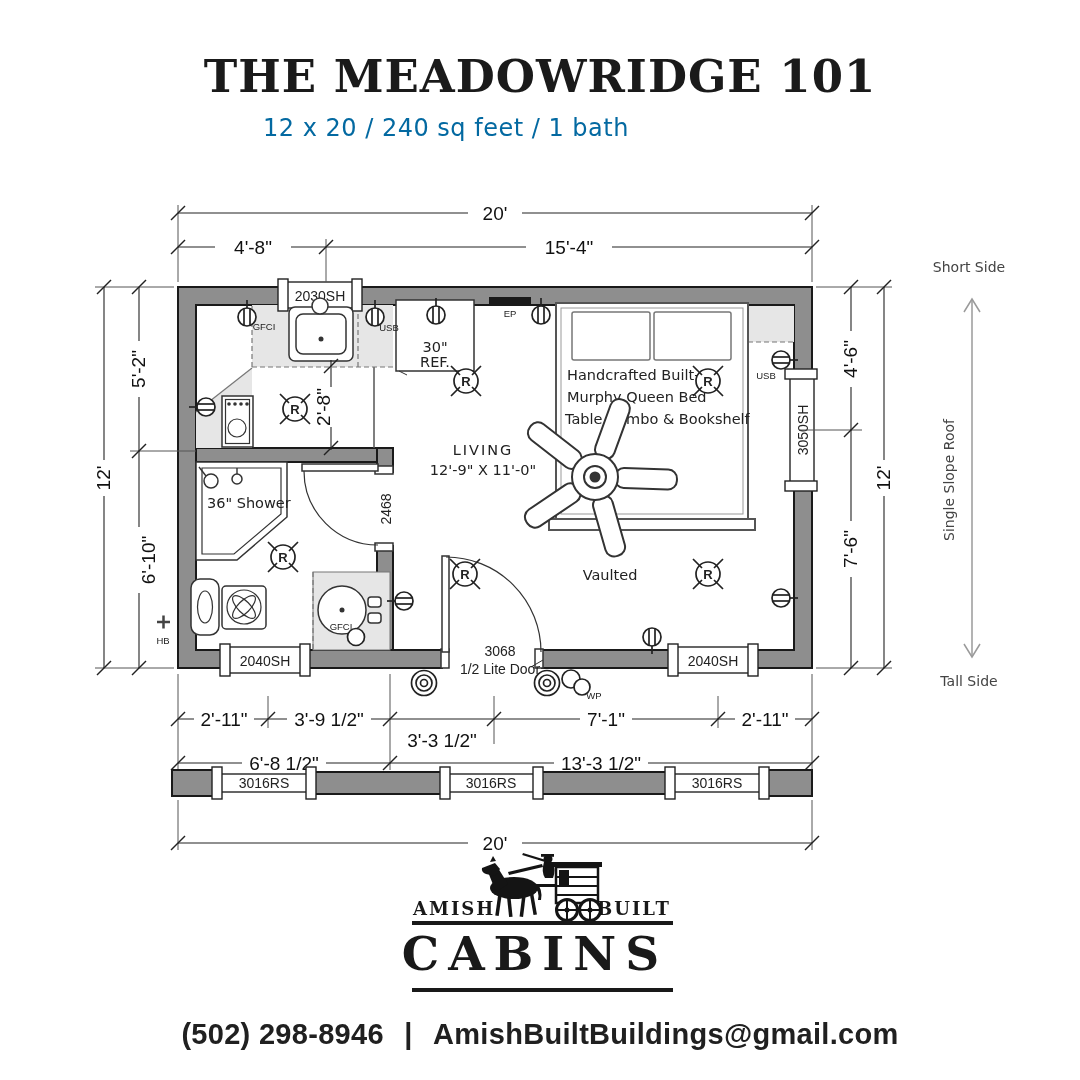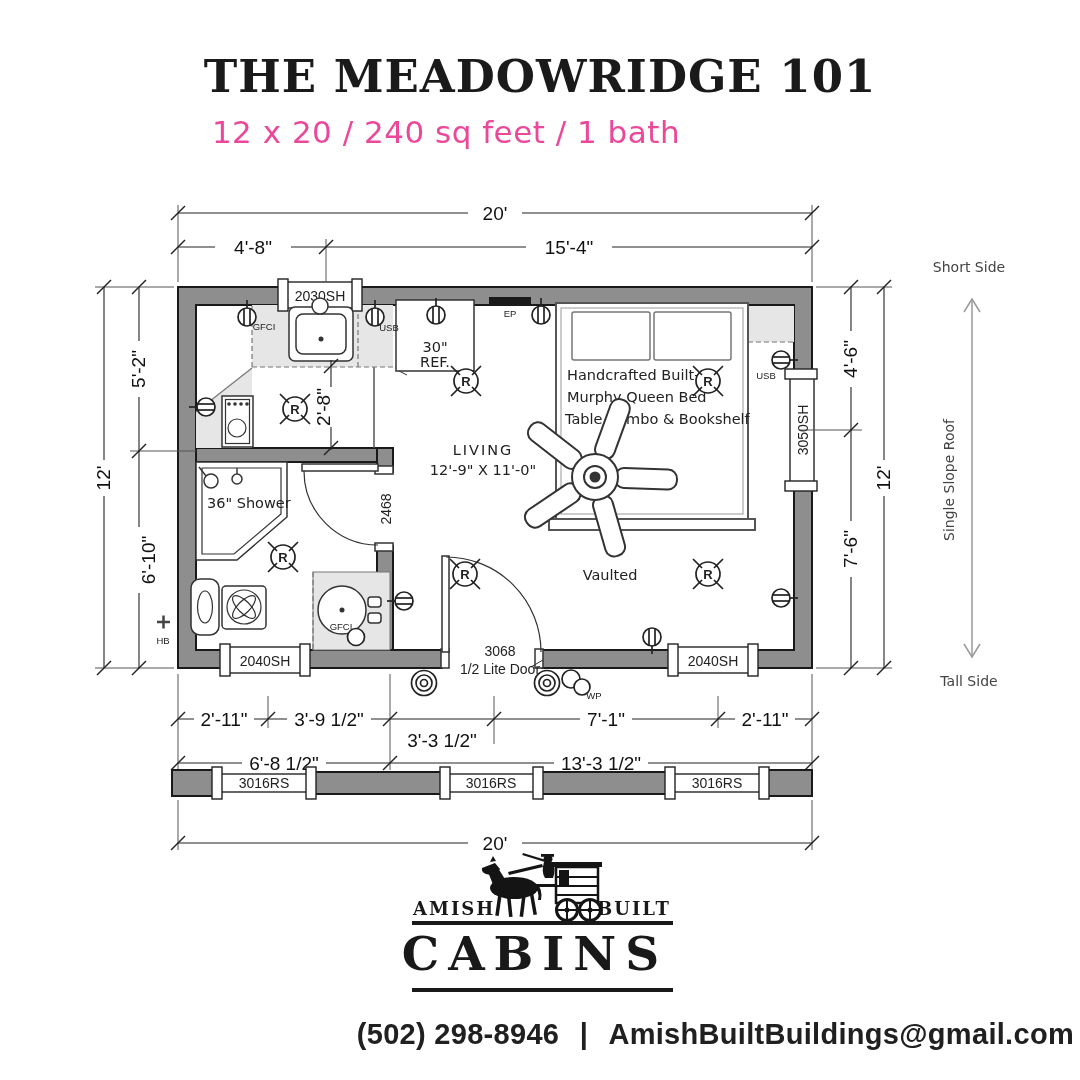--- a/index.html
+++ b/index.html
@@ -3,21 +3,21 @@
 <meta charset="utf-8">
 <style>
   html,body{margin:0;padding:0;background:#fff;}
   #page{position:relative;width:1080px;height:1080px;background:#fff;overflow:hidden;
         font-family:"Liberation Sans",sans-serif;padding-left:43px;}
   .abs{position:absolute;}
   #title{top:50px;left:0;width:1080px;text-align:center;
          font-family:"DejaVu Serif",serif;font-weight:bold;font-size:45px;
          letter-spacing:1px;color:var(--ink,#1b1b1b);}
   #subtitle{top:114px;left:0;width:892px;text-align:center;
-            font-family:"DejaVu Sans",sans-serif;font-size:31px;color:#ec4899;letter-spacing:.5px;}
+            font-family:"DejaVu Sans",sans-serif;font-size:24px;color:#0369a1;letter-spacing:.5px;}
   #plansvg{top:0;left:0;}
   
   .w{fill:var(--wall,#8e8e8e);stroke:var(--ink,#1a1a1a);stroke-width:2;}
   .fx{fill:#fff;stroke:#333;stroke-width:1.5;}
   .fxn{fill:none;stroke:#333;stroke-width:1.2;}
   .dim{stroke:#222;stroke-width:1.1;}
   .ext{stroke:#555;stroke-width:1;}
   .dsh{stroke:#777;stroke-width:1.2;stroke-dasharray:5 3;fill:none;}
   .ctr{fill:var(--counter,#e6e6e6);}
   .bg{fill:#fff;}
@@ -31,21 +31,21 @@
   .rr{font:13px "Liberation Sans",sans-serif;font-weight:bold;fill:#222;text-anchor:middle;}
   
   #brandrow{top:893px;left:0;width:1080px;text-align:center;color:#191919;}
   .brandword{display:inline-block;font-family:"DejaVu Serif",serif;font-weight:bold;
              font-size:18px;letter-spacing:2px;vertical-align:top;}
   #brand-amish{position:absolute;left:413px;top:5px;}
   #brand-built{position:absolute;left:597px;top:5px;}
   .bar{position:absolute;left:412px;width:261px;height:4px;background:#191919;}
   #cabins{top:926px;left:0;width:1070px;text-align:center;font-family:"DejaVu Serif",serif;
           font-weight:bold;font-size:47px;letter-spacing:9px;color:#191919;}
-  #contact{top:1018px;left:0;width:1080px;text-align:right;font-weight:bold;
+  #contact{top:1018px;left:0;width:1080px;text-align:center;font-weight:bold;
            font-size:29px;color:#202020;letter-spacing:.3px;}
   #contact span{padding:0 6px;}
 </style>
 </head>
 <body>
 
 <div id="page">
 
   <div id="title" class="abs">THE MEADOWRIDGE 101</div>
   <div id="subtitle" class="abs">12 x 20 / 240 sq feet / 1 bath</div>

